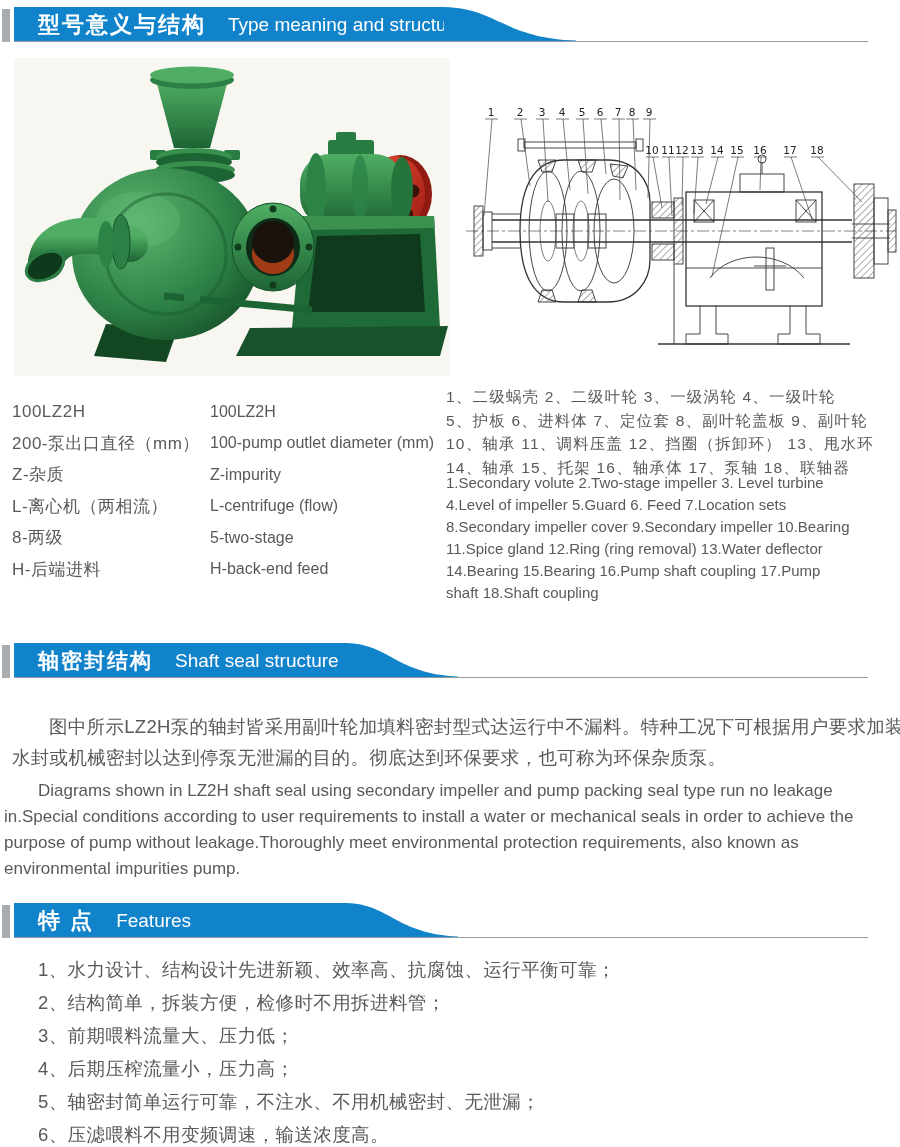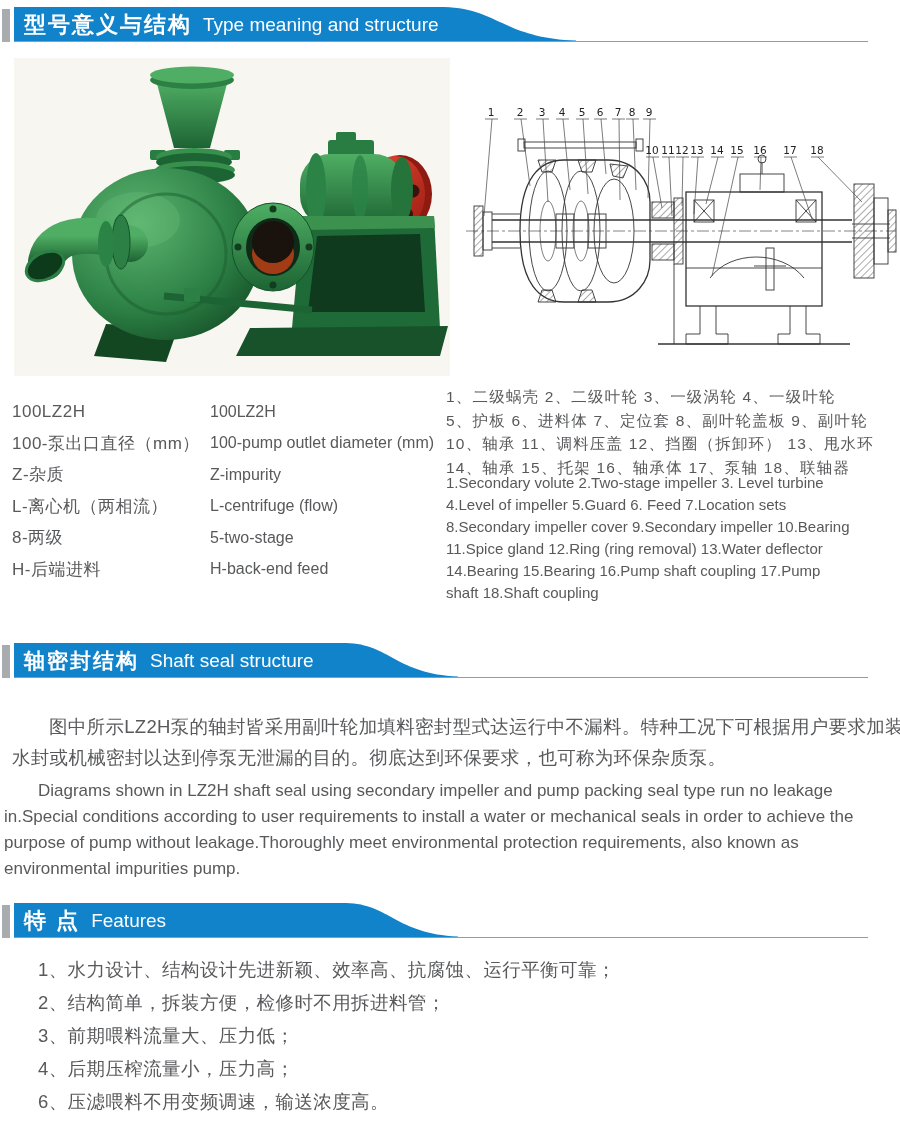--- a/index.html
+++ b/index.html
@@ -11,21 +11,21 @@
   body{
     width:900px;height:1147px;position:relative;background:#ffffff;
     font-family:"Liberation Sans","DejaVu Sans",sans-serif;overflow:hidden;
   }
 
   
   .banner{position:absolute;left:0;width:900px;height:37px;}
   .banner-bar{position:absolute;left:2px;top:2px;width:8px;height:33px;background:var(--sidebar-gray);}
   .banner-blue{
     position:absolute;left:14px;top:0;height:35px;background:var(--banner-blue);
-    display:flex;align-items:center;gap:11px;padding-left:10px;box-sizing:border-box;
+    display:flex;align-items:center;gap:22px;padding-left:24px;box-sizing:border-box;
   }
   .banner-cn{color:#fff;font-weight:bold;font-size:22px;letter-spacing:2px;white-space:nowrap;}
   .banner-en{color:#fff;font-size:19px;white-space:nowrap;}
   .banner-tail{position:absolute;top:0;height:35px;}
   .tailpath{fill:var(--banner-blue);}
   .banner-underline{position:absolute;left:14px;top:33.5px;width:854px;height:1.5px;background:var(--underline-gray);}
 
   
   .photo{position:absolute;left:14px;top:58px;width:436px;height:318px;}
   .diagram{position:absolute;left:460px;top:98px;width:440px;height:272px;}
@@ -302,21 +302,21 @@
   </div>
 
   <div class="model-rows">
 
       <div class="model-row">
         <span class="model-cn">100LZ2H</span>
         <span class="model-en">100LZ2H</span>
       </div>
 
       <div class="model-row">
-        <span class="model-cn">100-泵出口直径（mm）</span>
+        <span class="model-cn">200-泵出口直径（mm）</span>
         <span class="model-en">100-pump outlet diameter (mm)</span>
       </div>
 
       <div class="model-row">
         <span class="model-cn">Z-杂质</span>
         <span class="model-en">Z-impurity</span>
       </div>
 
       <div class="model-row">
         <span class="model-cn">L-离心机（两相流）</span>
@@ -390,17 +390,18 @@
   <div class="features-list">
 
       <div class="feature-item">1、水力设计、结构设计先进新颖、效率高、抗腐蚀、运行平衡可靠；</div>
 
       <div class="feature-item">2、结构简单，拆装方便，检修时不用拆进料管；</div>
 
       <div class="feature-item">3、前期喂料流量大、压力低；</div>
 
       <div class="feature-item">4、后期压榨流量小，压力高；</div>
 
+      <div class="feature-item">5、轴密封简单运行可靠，不注水、不用机械密封、无泄漏；</div>
 
       <div class="feature-item">6、压滤喂料不用变频调速，输送浓度高。</div>
     </div>
 
 </div>
 
 </body></html>

